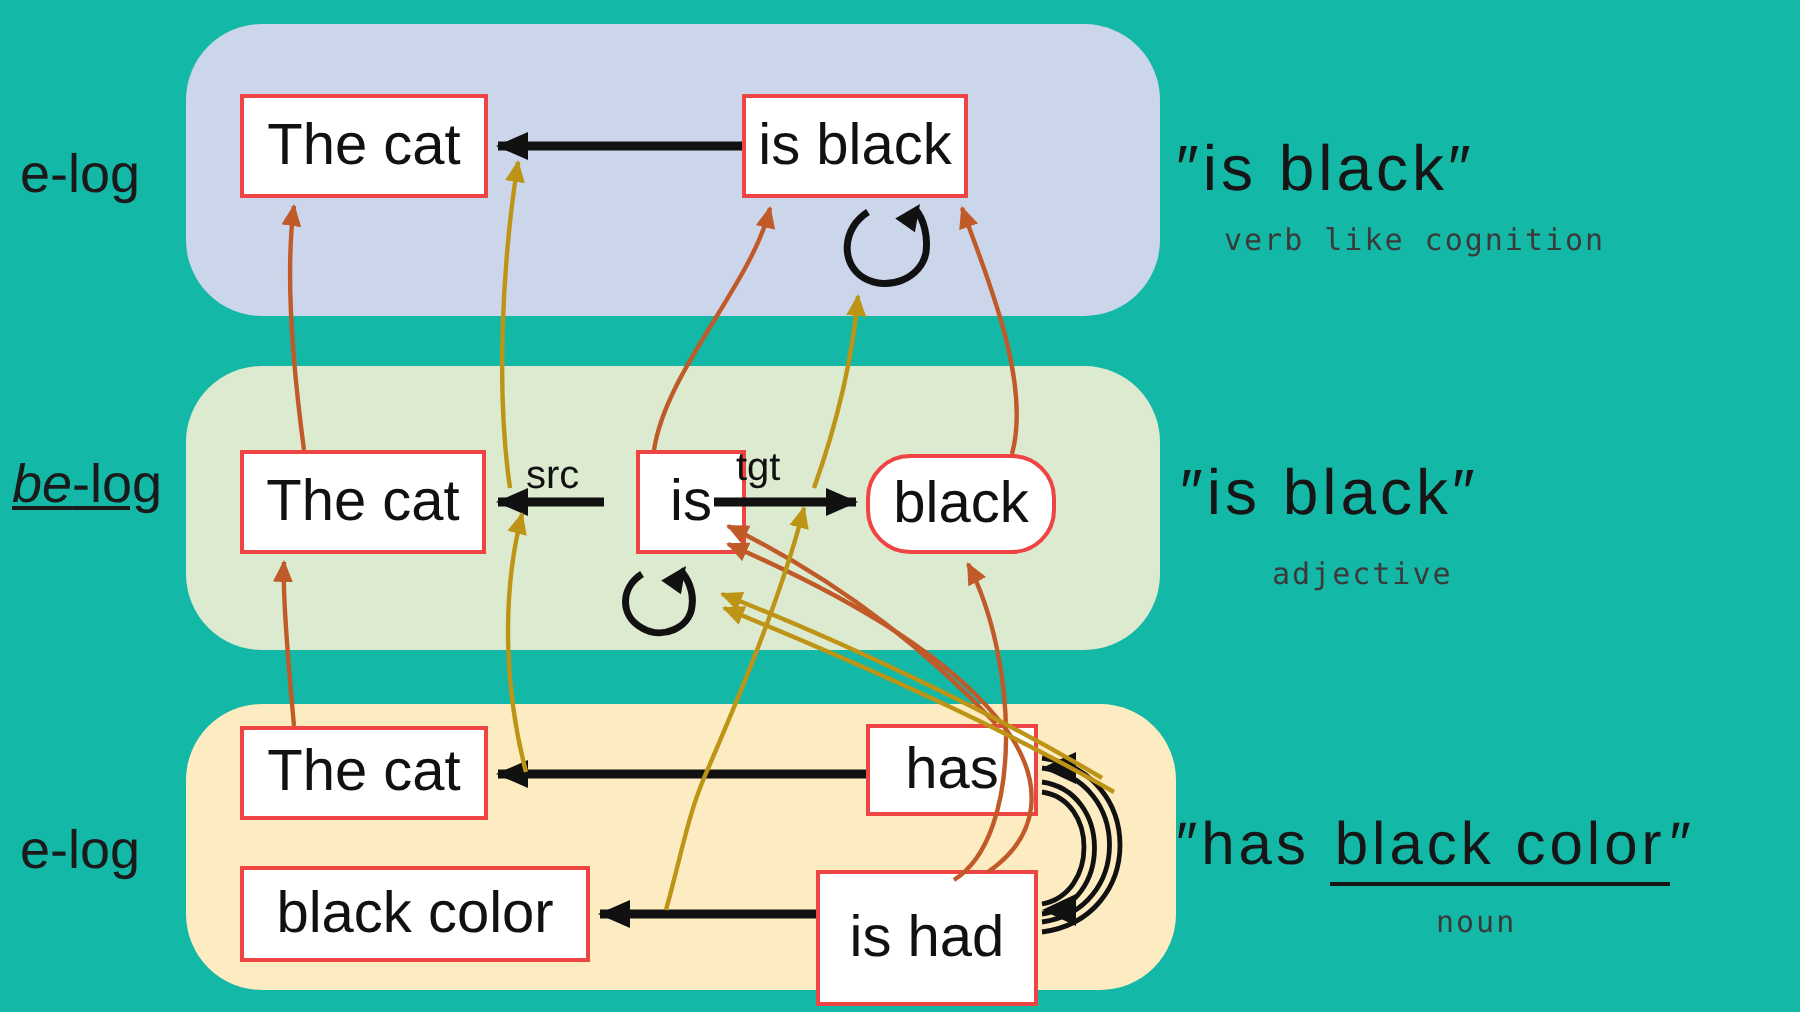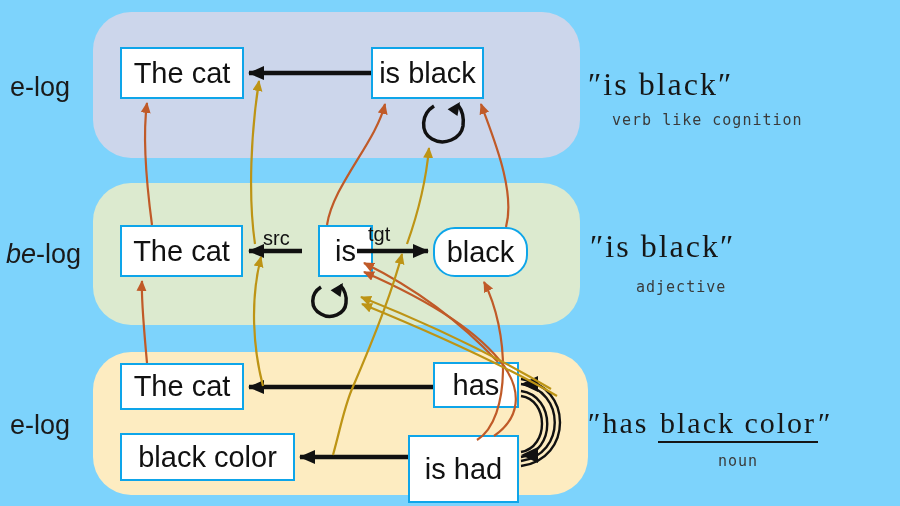--- a/index.html
+++ b/index.html
@@ -1,47 +1,47 @@
 <!DOCTYPE html>
 <html><head>
 <meta charset="utf-8">
 <style>
   html,body{margin:0;padding:0;background:#ffffff;}
-  #stage{position:relative;width:900px;height:506px;background:#7dd3fc;overflow:hidden;
+  #stage{position:relative;width:900px;height:506px;background:#14b8a6;overflow:hidden;
          font-family:"Liberation Sans",sans-serif;}
   .band{position:absolute;border-radius:38px;}
   .band-blue{left:93px;top:12px;width:487px;height:146px;background:#ccd6eb;}
   .band-green{left:93px;top:183px;width:487px;height:142px;background:#dceacf;}
   .band-yellow{left:93px;top:352px;width:495px;height:143px;background:#fdecc1;}
   .rowlabel{position:absolute;font-size:27px;color:#1a1a1a;}
   .rowlabel .it{font-style:italic;}
-  .node{position:absolute;background:#ffffff;border:2px solid #0ea5e9;
+  .node{position:absolute;background:#ffffff;border:2px solid #ef4444;
         display:flex;align-items:center;justify-content:center;
         font-size:29px;color:#111;white-space:nowrap;box-sizing:border-box;}
   .edgelabel{position:absolute;font-size:20px;color:#111;}
-  .ann-big{position:absolute;font-family:Liberation Serif, serif;font-size:32px;
+  .ann-big{position:absolute;font-family:Liberation Sans, sans-serif;font-size:32px;
            letter-spacing:2px;color:#161616;white-space:nowrap;}
   .ann-big .ul{border-bottom:2px solid #161616;padding:0 2px 2px 2px;}
   .ann-sub{position:absolute;font-family:"DejaVu Sans Mono",monospace;font-size:15px;
            letter-spacing:1px;color:#3a3a3a;white-space:nowrap;}
   svg{position:absolute;left:0;top:0;pointer-events:none;}
 </style>
 </head>
 <body>
 
 <div id="stage">
 
   <div class="band band-blue"></div>
   <div class="band band-green"></div>
   <div class="band band-yellow"></div>
 
   <div class="rowlabel" style="left:10px;top:72px;">
     <span>e-log</span>
   </div>
-  <div class="rowlabel" style="left:6px;top:239px;">
+  <div class="rowlabel" style="left:6px;top:227px;text-decoration:underline;">
     <span class="it">be</span><span>-log</span>
   </div>
   <div class="rowlabel" style="left:10px;top:410px;">
     <span>e-log</span>
   </div>
 
   <div class="node" style="left:120px;top:47px;width:124px;height:52px;">The cat</div>
   <div class="node" style="left:371px;top:47px;width:113px;height:52px;">is black</div>
   <div class="node" style="left:120px;top:225px;width:123px;height:52px;">The cat</div>
   <div class="node" style="left:302px;top:225px;width:55px;height:52px;margin-left:16px;">is</div>

